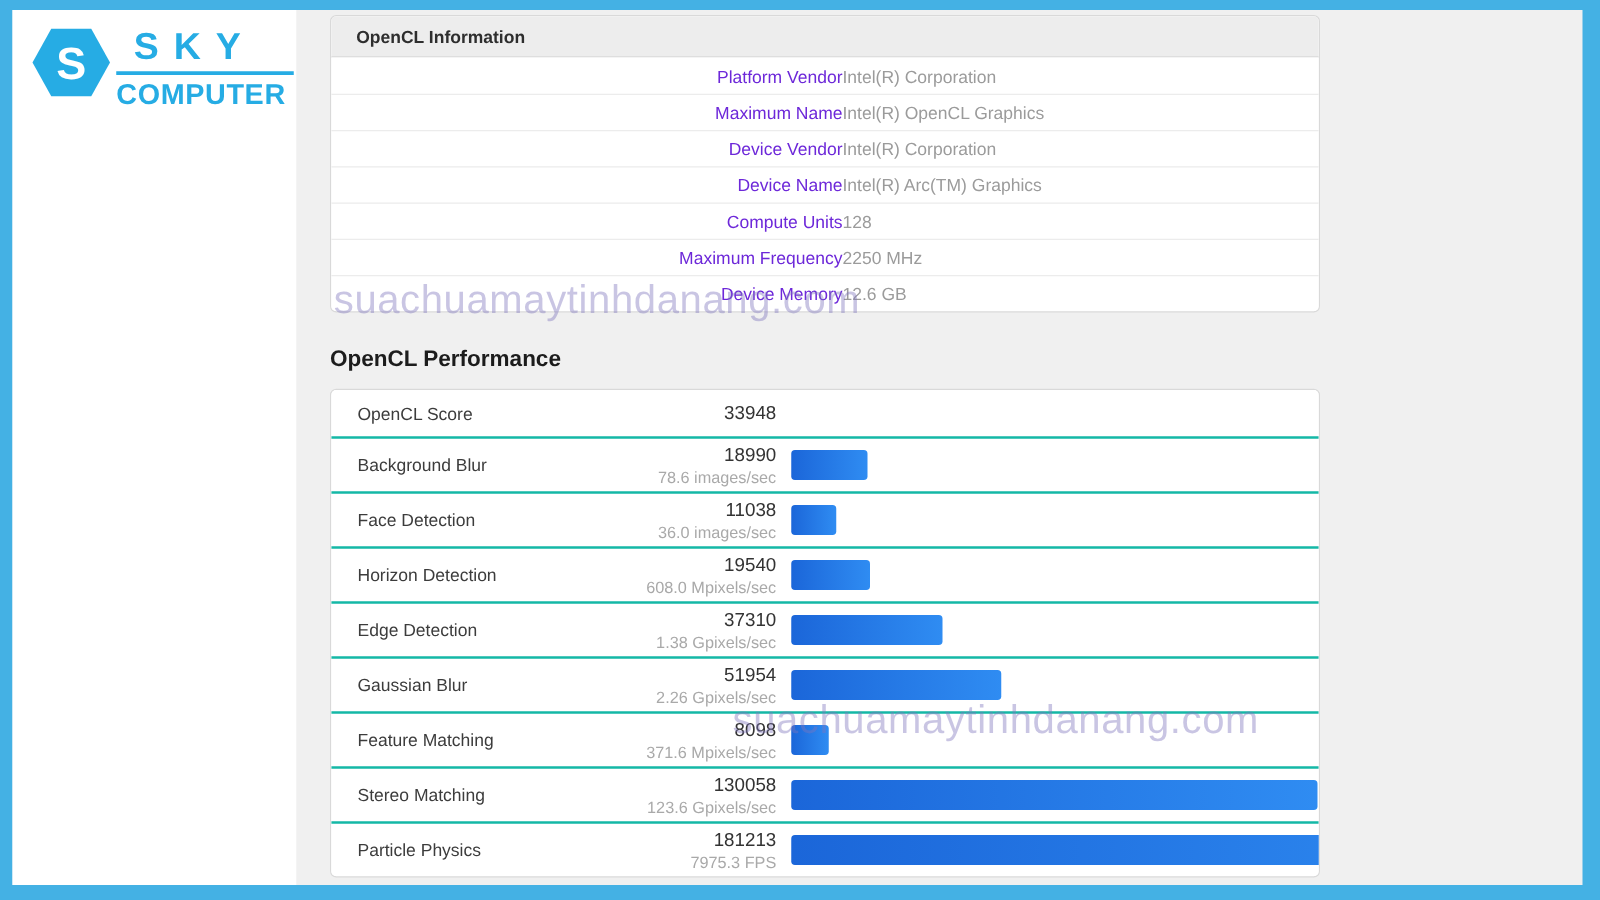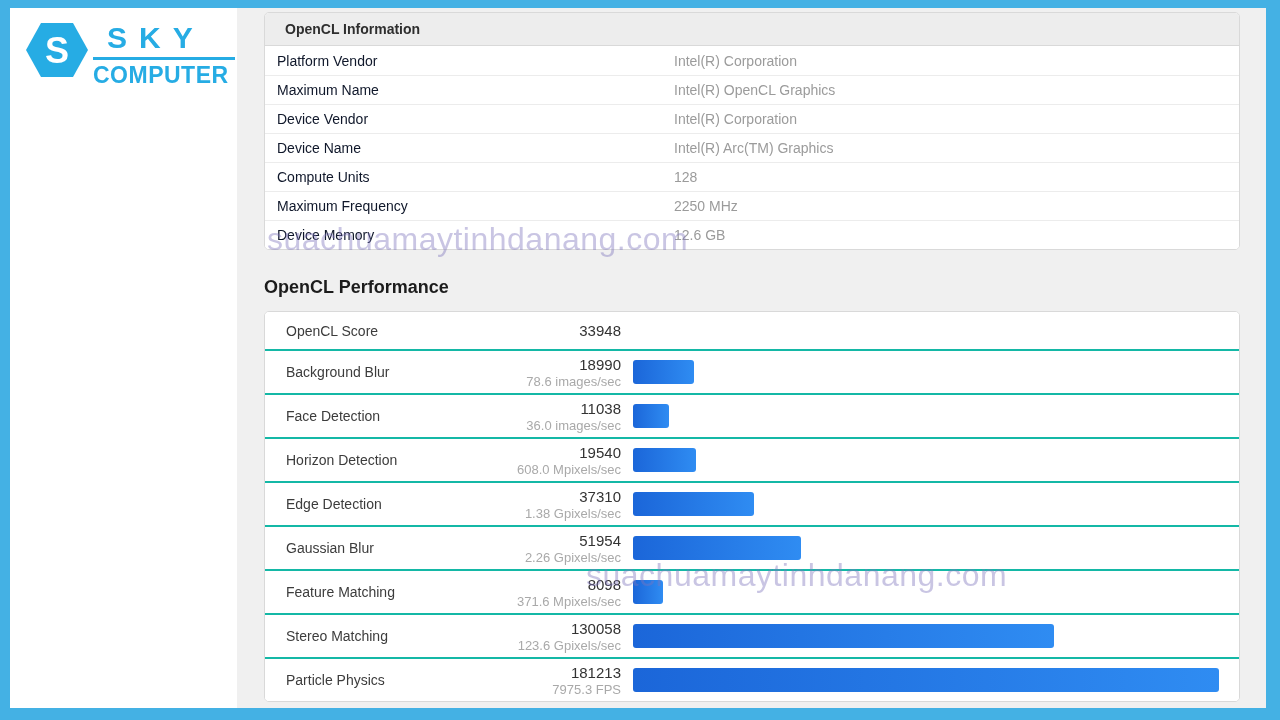--- a/index.html
+++ b/index.html
@@ -24,32 +24,32 @@
   .logo-text { margin-left: 4px; display: flex; flex-direction: column; color: var(--accent, #26ace4); }
   .sky { font-size: 30px; font-weight: 600; letter-spacing: 12px; padding-left: 14px; line-height: 1.15; }
   .logo-rule { border-top: 3px solid var(--accent, #26ace4); margin: 1px 0 2px; width: 142px; }
   .computer { font-size: 23px; font-weight: 600; letter-spacing: 0.5px; line-height: 1.15; }
 
   .content {
     position: absolute; left: 227px; top: 0; right: 0; bottom: 0;
     padding: 4px 0 0 27px;
   }
   .card {
-    width: 976px; background: #fff;
+    width: 792px; background: #fff;
     border: 1px solid #d9d9d9; border-radius: 5px;
     overflow: hidden;
   }
   .info-header {
     background: #ededed; border-bottom: 1px solid #d9d9d9;
     padding: 0 20px; height: 33px; line-height: 33px;
     font-weight: bold; font-size: 14px; color: #2e2e2e;
   }
   .info-row { display: flex; height: 29px; align-items: center; font-size: 14px; background:#fff; }
   .info-row + .info-row { border-top: 1px solid #ececec; }
-  .info-label { flex: 0 0 409px; padding-left: 12px; color: #0f172a; }
+  .info-label { flex: 0 0 409px; padding-left: 12px; color: #6d28d9; text-align: right; }
   .info-value { color: #9b9b9b; }
 
   .perf-title { margin: 27px 0 13px; font-size: 18px; font-weight: bold; color: #1c1c1c; }
 
   .score-row { display: flex; align-items: center; height: 37px; background:#fff; }
   .bench-row { display: flex; align-items: center; height: 44px; border-top: 2px solid #14b8a6; background:#fff; }
   .col-label { flex: 0 0 230px; padding-left: 21px; font-size: 14px; color: #3c3c3c; }
   .col-metric { flex: 0 0 126px; text-align: right; }
   .metric-score { font-size: 15px; color: #333333; }
   .metric-rate { font-size: 13px; color: #a9a9a9; margin-top: 1px; white-space: nowrap; }

